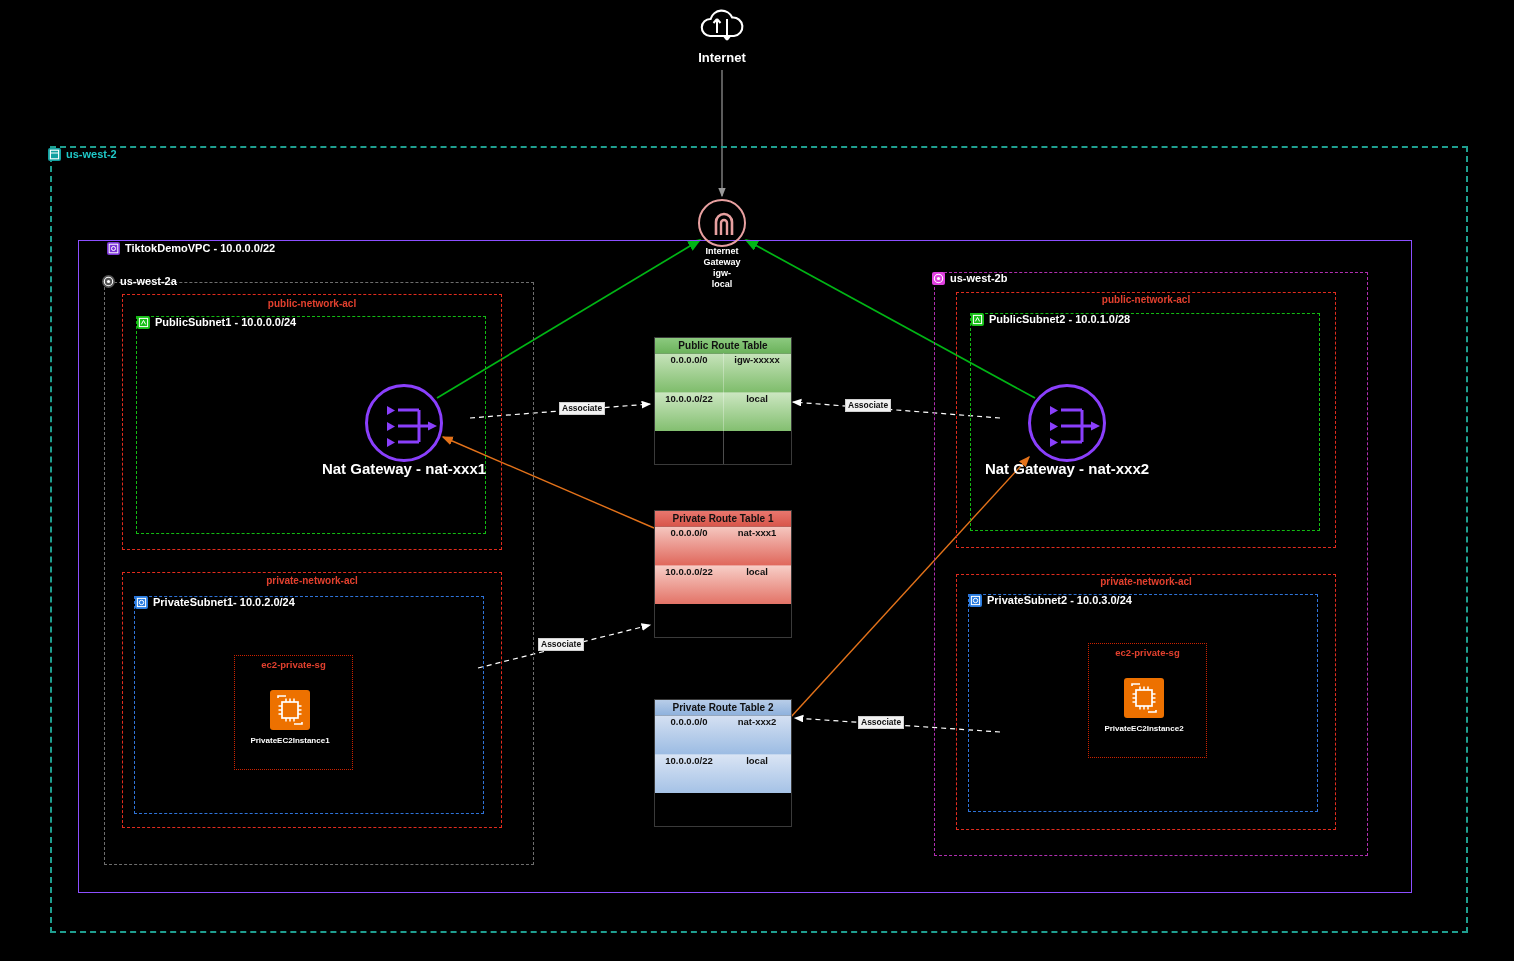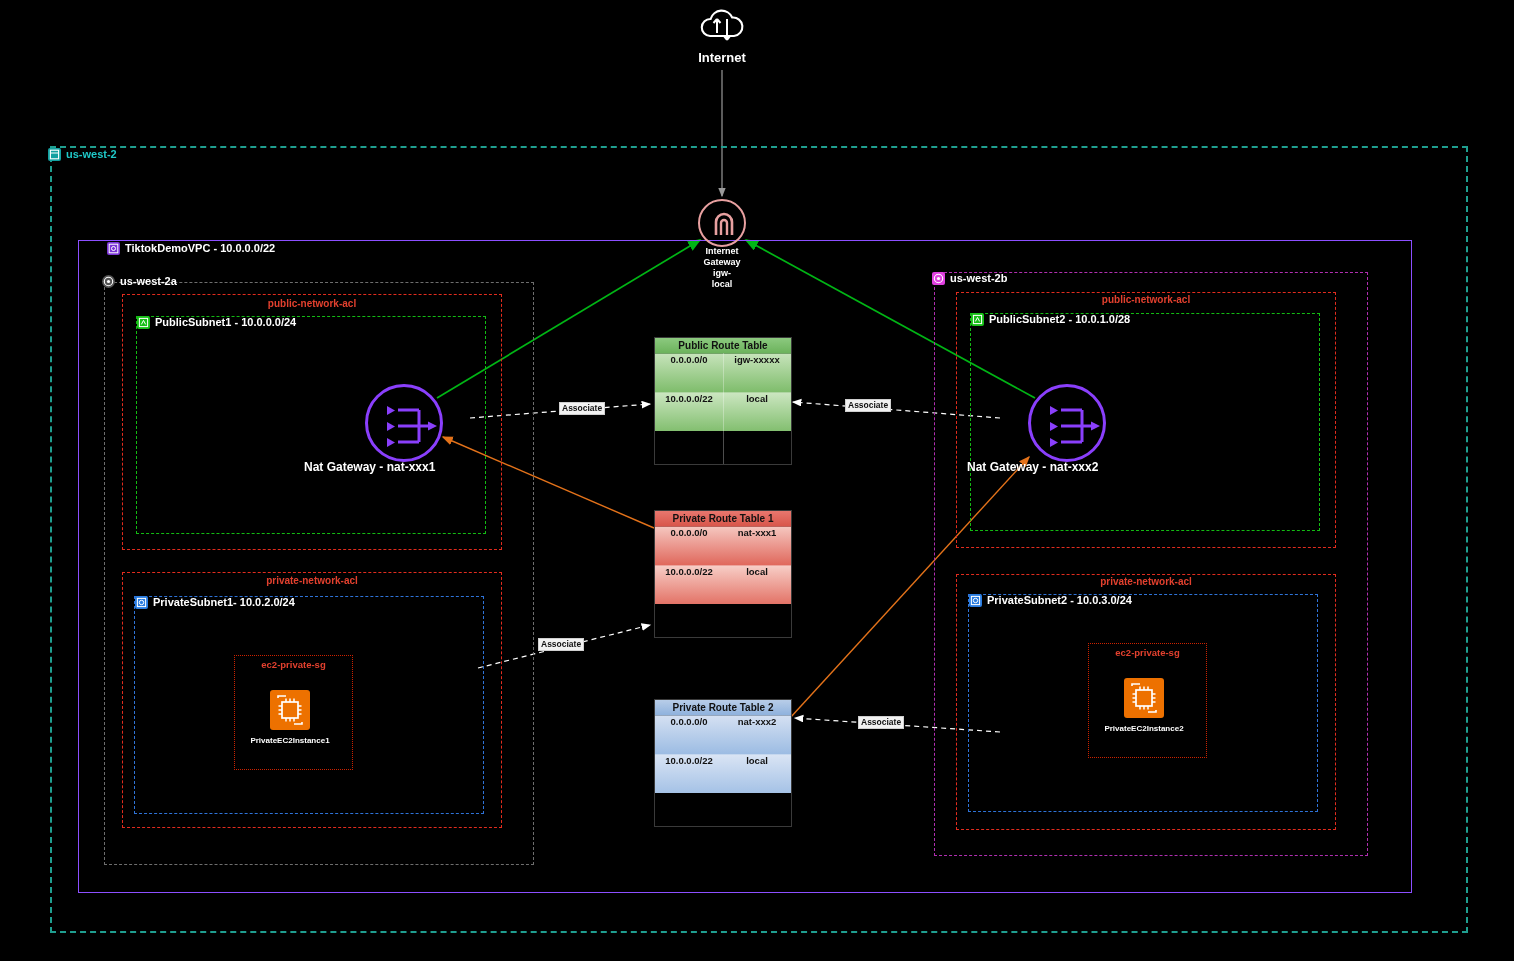--- a/index.html
+++ b/index.html
@@ -61,22 +61,22 @@
   .rt-blue .rt-head{background:linear-gradient(#b8cde8,#8fb2dd);}
   .rt-blue .r1{background:linear-gradient(#d4e0f2,#9cbce3);}
   .rt-blue .r2{background:linear-gradient(#d9e4f4,#a5c2e6);}
   .rt-divider{position:absolute;top:15px;bottom:0;width:1px;
               background:rgba(255,255,255,.30);left:50%;}
 
   
   .circle-node{position:absolute;border-radius:50%;box-sizing:border-box;}
   .nat{border:3.5px solid #8a3ffc;}
   .igw{border:2.5px solid #e8a0a0;}
-  .node-label{position:absolute;text-align:left;color:#fff;
-              font-size:12px;font-weight:bold;white-space:nowrap;}
+  .node-label{position:absolute;text-align:center;color:#fff;
+              font-size:15px;font-weight:bold;white-space:nowrap;}
   .igw-label{position:absolute;text-align:center;color:#fff;
              font-size:9px;font-weight:bold;line-height:11px;width:90px;}
 
   .ec2{position:absolute;background:#ed7100;border-radius:3px;}
   .ec2-label{position:absolute;text-align:center;color:#fff;font-size:8px;
              font-weight:bold;white-space:nowrap;}
 
   .cloud-label{position:absolute;color:#fff;font-size:13px;font-weight:bold;
                text-align:center;white-space:nowrap;}
 

